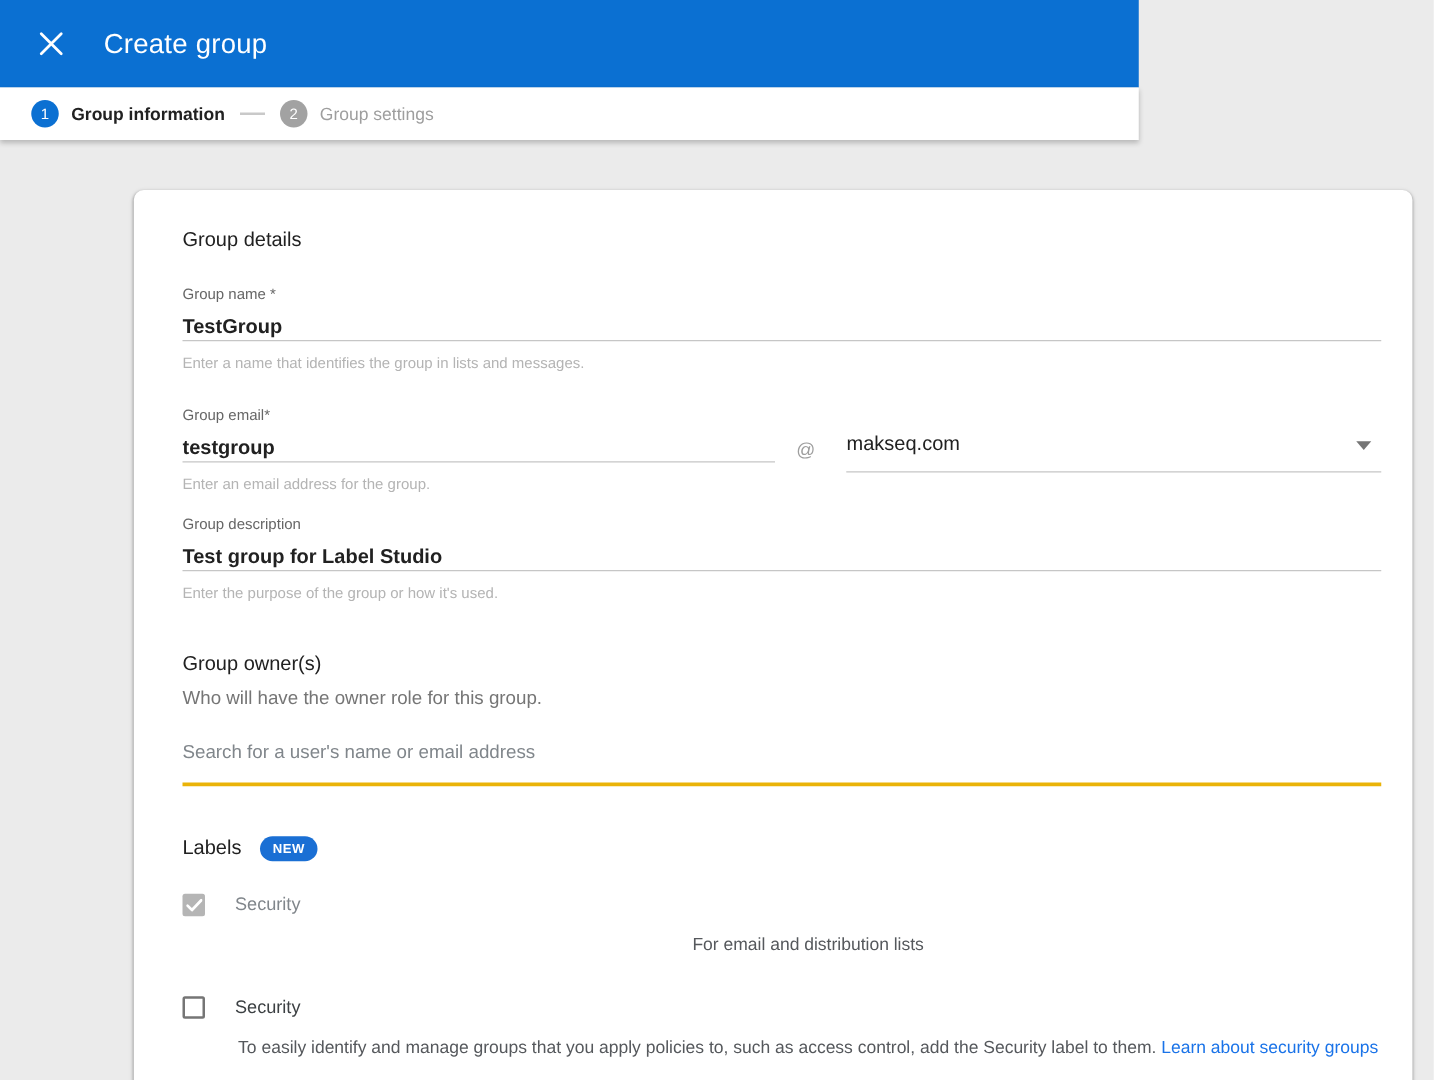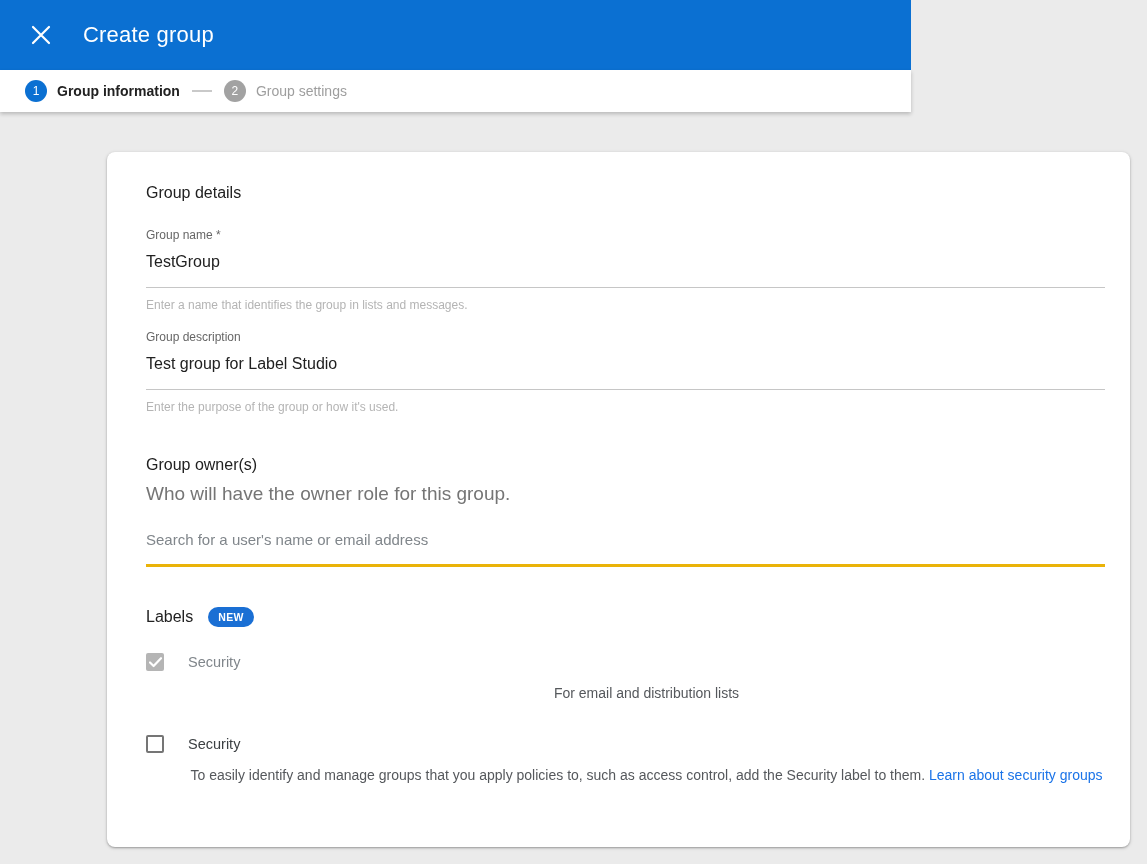--- a/index.html
+++ b/index.html
@@ -82,22 +82,23 @@
   .field-label { display: block; font-size: 12px; color: #666666; margin-bottom: 11px; }
   .text-input {
     display: block;
     width: 100%;
     border: none;
     border-bottom: 1px solid #c6c6c6;
     background: transparent;
     font-family: "Liberation Sans", "DejaVu Sans", sans-serif;
     font-size: 16px;
     color: #212121;
-    padding: 0 0 16px 0;
+    padding: 0 0 1px 0;
     outline: none;
+    font-weight: bold;
   }
   .helper { font-size: 12px; color: #b4b4b4; margin-top: 10px; }
 
   
   .email-row { display: flex; align-items: flex-start; margin-top: 28px; }
   .email-left { width: 474px; flex: 0 0 474px; }
   .at-sign {
     font-size: 15px; color: #9e9e9e;
     margin: 27px 25px 0 17px;
   }
@@ -114,21 +115,21 @@
   }
   .caret {
     width: 0; height: 0;
     border-left: 6px solid transparent;
     border-right: 6px solid transparent;
     border-top: 7px solid #757575;
   }
 
   
   .owners { margin-top: 42px; }
-  .owners-helper { font-size: 19px; color: #757575; margin-top: 9px; }
+  .owners-helper { font-size: 15px; color: #757575; margin-top: 9px; }
   .search-input {
     display: block;
     width: 100%;
     border: none;
     border-bottom: 3px solid #eab308;
     background: transparent;
     font-family: "Liberation Sans", "DejaVu Sans", sans-serif;
     font-size: 15px;
     color: #212121;
     margin-top: 26px;
@@ -197,20 +198,32 @@
     <div class="card">
 
       <h2 class="section-title">Group details</h2>
 
       <div class="field">
         <label class="field-label">Group name *</label>
         <input class="text-input" type="text" value="TestGroup" style="">
         <div class="helper">Enter a name that identifies the group in lists and messages.</div>
       </div>
 
+      <div class="email-row">
+        <div class="email-left">
+          <label class="field-label">Group email*</label>
+          <input class="text-input" type="text" value="testgroup" style="">
+          <div class="helper">Enter an email address for the group.</div>
+        </div>
+        <div class="at-sign">@</div>
+        <button class="domain-select">
+          <span>makseq.com</span>
+          <span class="caret"></span>
+        </button>
+      </div>
 
       <div class="field" style="margin-top:18px;">
         <label class="field-label">Group description</label>
         <input class="text-input" type="text" value="Test group for Label Studio" style="">
         <div class="helper">Enter the purpose of the group or how it's used.</div>
       </div>
 
       <div class="owners">
         <h2 class="section-title">Group owner(s)</h2>
         <div class="owners-helper">Who will have the owner role for this group.</div>

